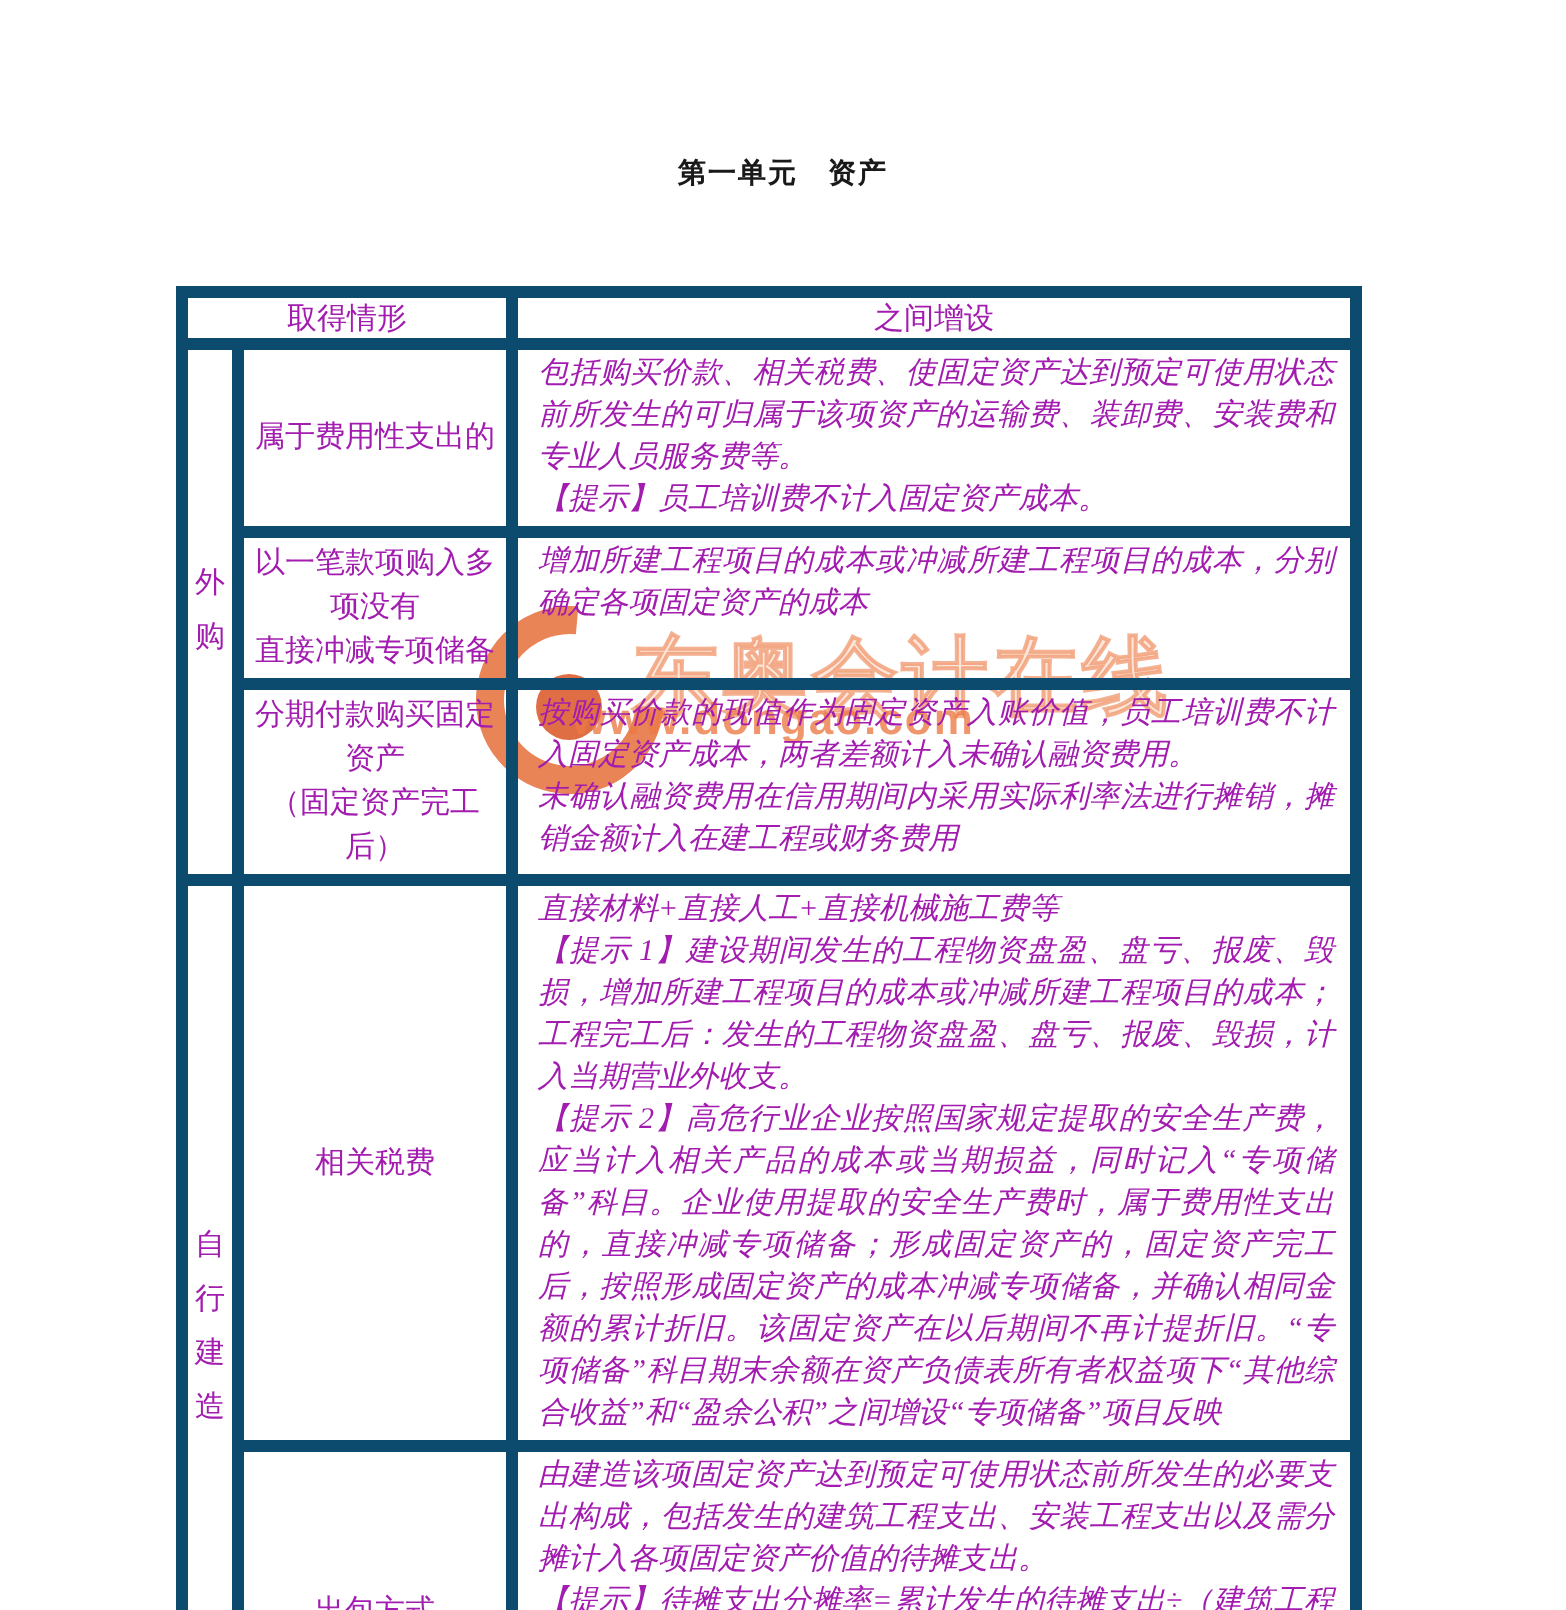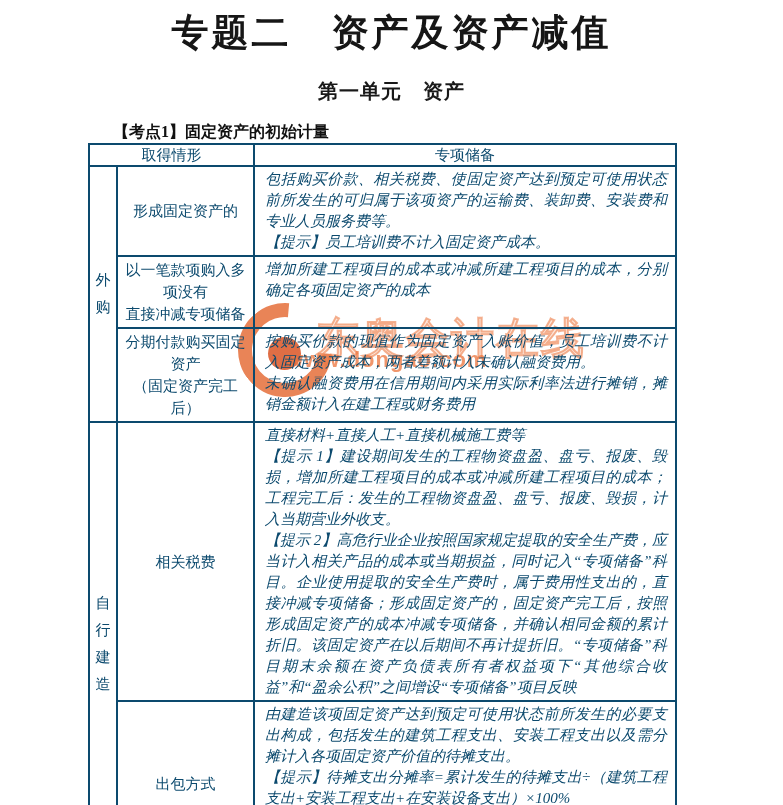--- a/index.html
+++ b/index.html
@@ -8,21 +8,21 @@
     background:#ffffff; color:#1c1c1c;
     font-family:"Liberation Serif", serif;
   }
   .doc-title {
     position:absolute; top:8px; left:0; right:0; margin:0;
     text-align:center; font-size:37px; font-weight:900; letter-spacing:3px;
     color:#161616; font-family:"DejaVu Serif","Liberation Serif",serif;
   }
   .doc-subtitle {
     position:absolute; top:78px; left:0; right:0; margin:0;
-    text-align:center; font-size:20px; font-weight:700; letter-spacing:1px;
+    text-align:center; font-size:14px; font-weight:700; letter-spacing:1px;
     color:#191919;
   }
   .section-heading {
     position:absolute; left:113px; top:122px;
     font-size:16px; font-weight:700; color:#111;
   }
   
   .watermark { position:absolute; left:0; top:0; z-index:1; pointer-events:none; }
   .wm-logo { position:absolute; left:238px; top:301px; width:96px; height:100px; }
   .wm-ring {
@@ -45,21 +45,21 @@
     letter-spacing:1px; color:rgba(236,120,66,0.78);
     font-family:"Liberation Sans",sans-serif; white-space:nowrap;
   }
   
   table.kaodian-table {
     position:absolute; left:88px; top:143px; z-index:2;
     width:587px; border-collapse:collapse; table-layout:fixed;
     background:transparent;
   }
   .kaodian-table td {
-    border:2px solid #0c4a6e; font-size:15px; color:#0c4a6e;
+    border:6px solid #0c4a6e; font-size:15px; color:#a21caf;
     background:transparent; overflow:hidden;
   }
   td.hdr { height:20px; text-align:center; font-size:15px; padding:0; vertical-align:middle; }
   td.cat {
     text-align:center; vertical-align:middle; white-space:pre-line;
     line-height:27px; padding:0; letter-spacing:0;
   }
   td.sit {
     text-align:center; vertical-align:middle; white-space:pre-line;
     line-height:22px; padding:2px 4px;
@@ -67,49 +67,47 @@
   td.mea {
     text-align:justify; vertical-align:top; white-space:pre-line;
     line-height:21px; padding:2px 8px 2px 10px;font-style:italic;
   }
 </style>
 </head>
 <body>
 
 <div class="page">
 
-  <h1 class="doc-title">专题二　资产及资产减值</h1>
   <h2 class="doc-subtitle">第一单元　资产</h2>
-  <div class="section-heading">【考点1】固定资产的初始计量</div>
 
   <div class="watermark">
     <span class="wm-logo">
       <i class="wm-ring"></i>
       <i class="wm-dot"></i>
     </span>
     <span class="wm-brand">东奥会计在线</span>
     <span class="wm-url">www.dongao.com</span>
   </div>
 
   <table class="kaodian-table">
     <colgroup>
       <col style="width:28px">
       <col style="width:137px">
       <col style="width:422px">
     </colgroup>
     <tbody>
       <tr>
         <td class="hdr" colspan="2">取得情形</td>
-        <td class="hdr">专项储备</td>
+        <td class="hdr">之间增设</td>
       </tr>
 
       <tr style="height:83px">
         <td class="cat" rowspan="3">外
 购</td>
-        <td class="sit">形成固定资产的</td>
+        <td class="sit">属于费用性支出的</td>
         <td class="mea">包括购买价款、相关税费、使固定资产达到预定可使用状态前所发生的可归属于该项资产的运输费、装卸费、安装费和专业人员服务费等。
 【提示】员工培训费不计入固定资产成本。</td>
       </tr>
       <tr style="height:43px">
         <td class="sit">以一笔款项购入多项没有
 直接冲减专项储备</td>
         <td class="mea">增加所建工程项目的成本或冲减所建工程项目的成本，分别确定各项固定资产的成本</td>
       </tr>
       <tr style="height:88px">
         <td class="sit">分期付款购买固定资产

